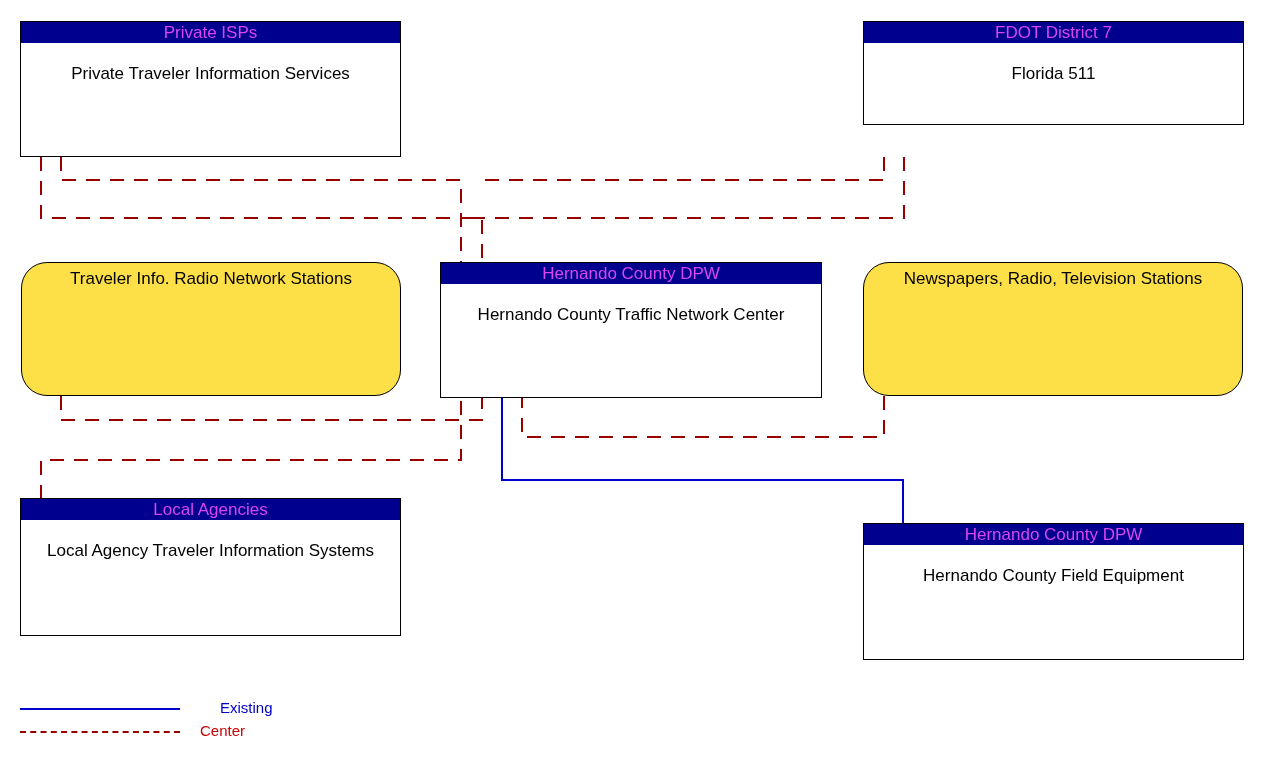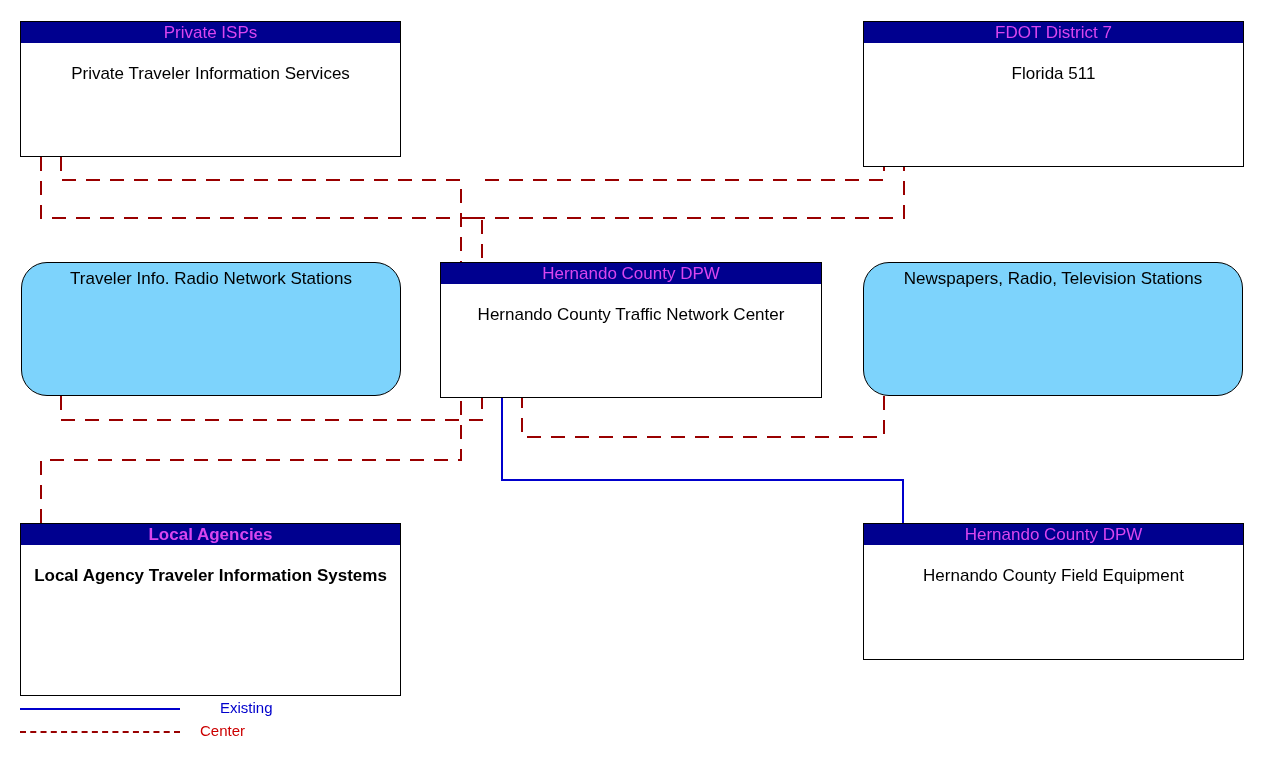--- a/index.html
+++ b/index.html
@@ -39,21 +39,21 @@
     text-align: center;
     padding: 2px 6px 0 6px;
     margin-top: 18px;
   }
   
   .term {
     position: absolute;
     box-sizing: border-box;
     border: 1px solid #000000;
     border-radius: 26px;
-    background: #7dd3fc;
+    background: #fde047;
   }
   .term-body {
     color: #000000;
     font-size: 17px;
     line-height: 21px;
     text-align: center;
     padding: 5px 14px 0 14px;
   }
   
   #wires {
@@ -129,39 +129,39 @@
     <path class="wire-planned" d="M 41 523 L 41 460 L 461 460 L 461 398"></path>
 
     <path class="wire-existing" d="M 502 398 L 502 480 L 903 480 L 903 523"></path>
   </svg>
 
   <div class="node" style="left:20px; top:21px; width:381px; height:136px;">
     <div class="node-title">Private ISPs</div>
     <div class="node-body">Private Traveler Information Services</div>
   </div>
 
-  <div class="node" style="left:863px; top:21px; width:381px; height:146px;">
+  <div class="node" style="left:863px; top:21px; width:381px; height:104px;">
     <div class="node-title">FDOT District 7</div>
     <div class="node-body">Florida 511</div>
   </div>
 
   <div class="term" style="left:21px; top:262px; width:380px; height:134px;">
     <div class="term-body">Traveler Info. Radio Network Stations</div>
   </div>
 
   <div class="node" style="left:440px; top:262px; width:382px; height:136px;">
     <div class="node-title">Hernando County DPW</div>
     <div class="node-body">Hernando County Traffic Network Center</div>
   </div>
 
   <div class="term" style="left:863px; top:262px; width:380px; height:134px;">
     <div class="term-body">Newspapers, Radio, Television Stations</div>
   </div>
 
-  <div class="node" style="left:20px; top:523px; width:381px; height:173px;font-weight:bold;">
+  <div class="node" style="left:20px; top:498px; width:381px; height:138px;">
     <div class="node-title">Local Agencies</div>
     <div class="node-body">Local Agency Traveler Information Systems</div>
   </div>
 
   <div class="node" style="left:863px; top:523px; width:381px; height:137px;">
     <div class="node-title">Hernando County DPW</div>
     <div class="node-body">Hernando County Field Equipment</div>
   </div>
 
   <div id="legend">

